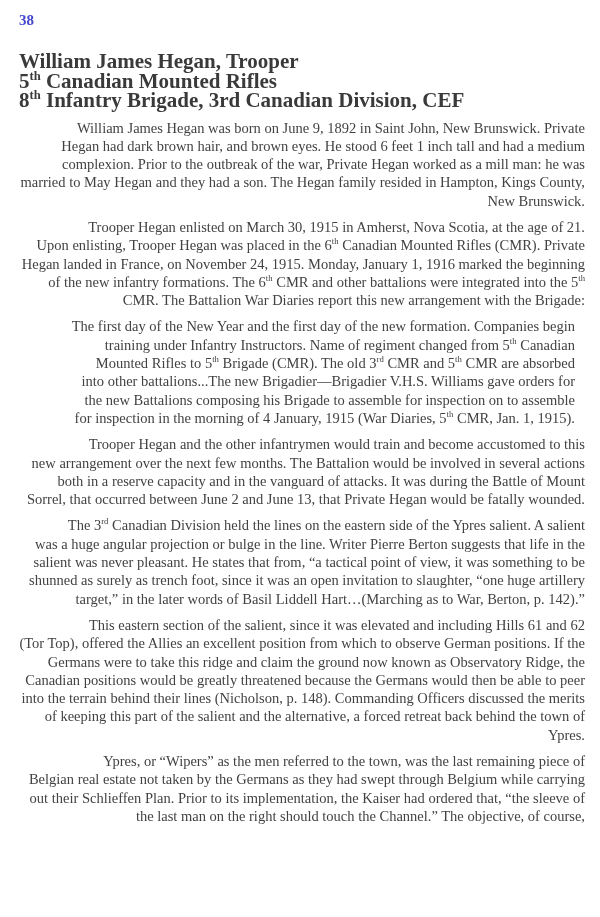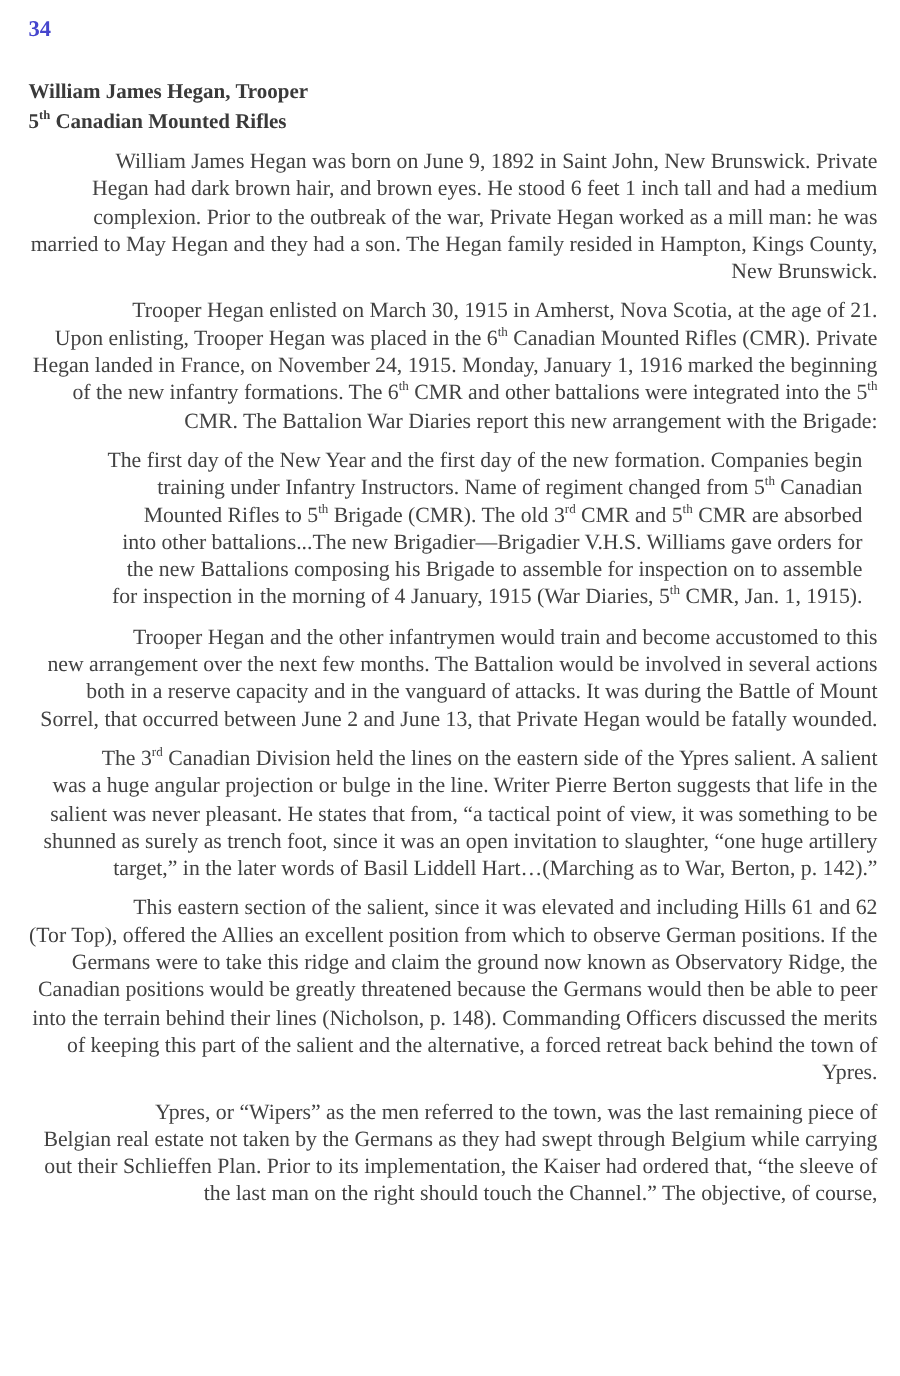--- a/index.html
+++ b/index.html
@@ -20,21 +20,21 @@
   .pagenum {
     color: #4545cd;
     font-weight: 700;
     font-size: 15px;
     line-height: 17px;
   }
   .heading {
     margin-top: 23px;
     margin-bottom: 8px;
     font-weight: 700;
-    font-size: 14px;
+    font-size: 21px;
     line-height: 19.5px;
     color: #3a3a3a;
     font-family: Liberation Serif, serif;
   }
   .body-text {
     font-size: 14.5px;
     line-height: 18.3px;
     text-align: right;
   }
   .para {
@@ -50,25 +50,26 @@
     font-size: 60%;
     line-height: 0;
     vertical-align: super;
   }
 </style>
 </head>
 <body>
 
 <div class="doc">
 
-  <div class="pagenum" style="color: rgb(69, 69, 205);">34</div>
+  <div class="pagenum" style="color: rgb(69, 69, 205);">38</div>
 
   <div class="heading">
     <div class="hline">William James Hegan, Trooper</div>
     <div class="hline">5<sup>th</sup> Canadian Mounted Rifles</div>
+    <div class="hline">8<sup>th</sup> Infantry Brigade, 3rd Canadian Division, CEF</div>
   </div>
 
   <div class="body-text">
     <p class="para">William James Hegan was born on June 9, 1892 in Saint John, New Brunswick. Private Hegan had dark brown hair, and brown eyes. He stood 6 feet 1 inch tall and had a medium complexion. Prior to the outbreak of the war, Private Hegan worked as a mill man: he was married to May Hegan and they had a son. The Hegan family resided in Hampton, Kings County, New Brunswick.</p>
     <p class="para">Trooper Hegan enlisted on March 30, 1915 in Amherst, Nova Scotia, at the age of 21. Upon enlisting, Trooper Hegan was placed in the 6<sup>th</sup> Canadian Mounted Rifles (CMR). Private Hegan landed in France, on November 24, 1915. Monday, January 1, 1916 marked the beginning of the new infantry formations. The 6<sup>th</sup> CMR and other battalions were integrated into the 5<sup>th</sup> CMR. The Battalion War Diaries report this new arrangement with the Brigade:</p>
     <p class="para blockquote">The first day of the New Year and the first day of the new formation. Companies begin training under Infantry Instructors. Name of regiment changed from 5<sup>th</sup> Canadian Mounted Rifles to 5<sup>th</sup> Brigade (CMR). The old 3<sup>rd</sup> CMR and 5<sup>th</sup> CMR are absorbed into other battalions...The new Brigadier—Brigadier V.H.S. Williams gave orders for the new Battalions composing his Brigade to assemble for inspection on to assemble for inspection in the morning of 4 January, 1915 (War Diaries, 5<sup>th</sup> CMR, Jan. 1, 1915).</p>
     <p class="para">Trooper Hegan and the other infantrymen would train and become accustomed to this new arrangement over the next few months. The Battalion would be involved in several actions both in a reserve capacity and in the vanguard of attacks. It was during the Battle of Mount Sorrel, that occurred between June 2 and June 13, that Private Hegan would be fatally wounded.</p>
     <p class="para">The 3<sup>rd</sup> Canadian Division held the lines on the eastern side of the Ypres salient. A salient was a huge angular projection or bulge in the line. Writer Pierre Berton suggests that life in the salient was never pleasant. He states that from, “a tactical point of view, it was something to be shunned as surely as trench foot, since it was an open invitation to slaughter, “one huge artillery target,” in the later words of Basil Liddell Hart…(Marching as to War, Berton, p. 142).”</p>
     <p class="para">This eastern section of the salient, since it was elevated and including Hills 61 and 62 (Tor Top), offered the Allies an excellent position from which to observe German positions. If the Germans were to take this ridge and claim the ground now known as Observatory Ridge, the Canadian positions would be greatly threatened because the Germans would then be able to peer into the terrain behind their lines (Nicholson, p. 148). Commanding Officers discussed the merits of keeping this part of the salient and the alternative, a forced retreat back behind the town of Ypres.</p>
     <p class="para">Ypres, or “Wipers” as the men referred to the town, was the last remaining piece of Belgian real estate not taken by the Germans as they had swept through Belgium while carrying out their Schlieffen Plan. Prior to its implementation, the Kaiser had ordered that, “the sleeve of the last man on the right should touch the Channel.” The objective, of course,</p>

